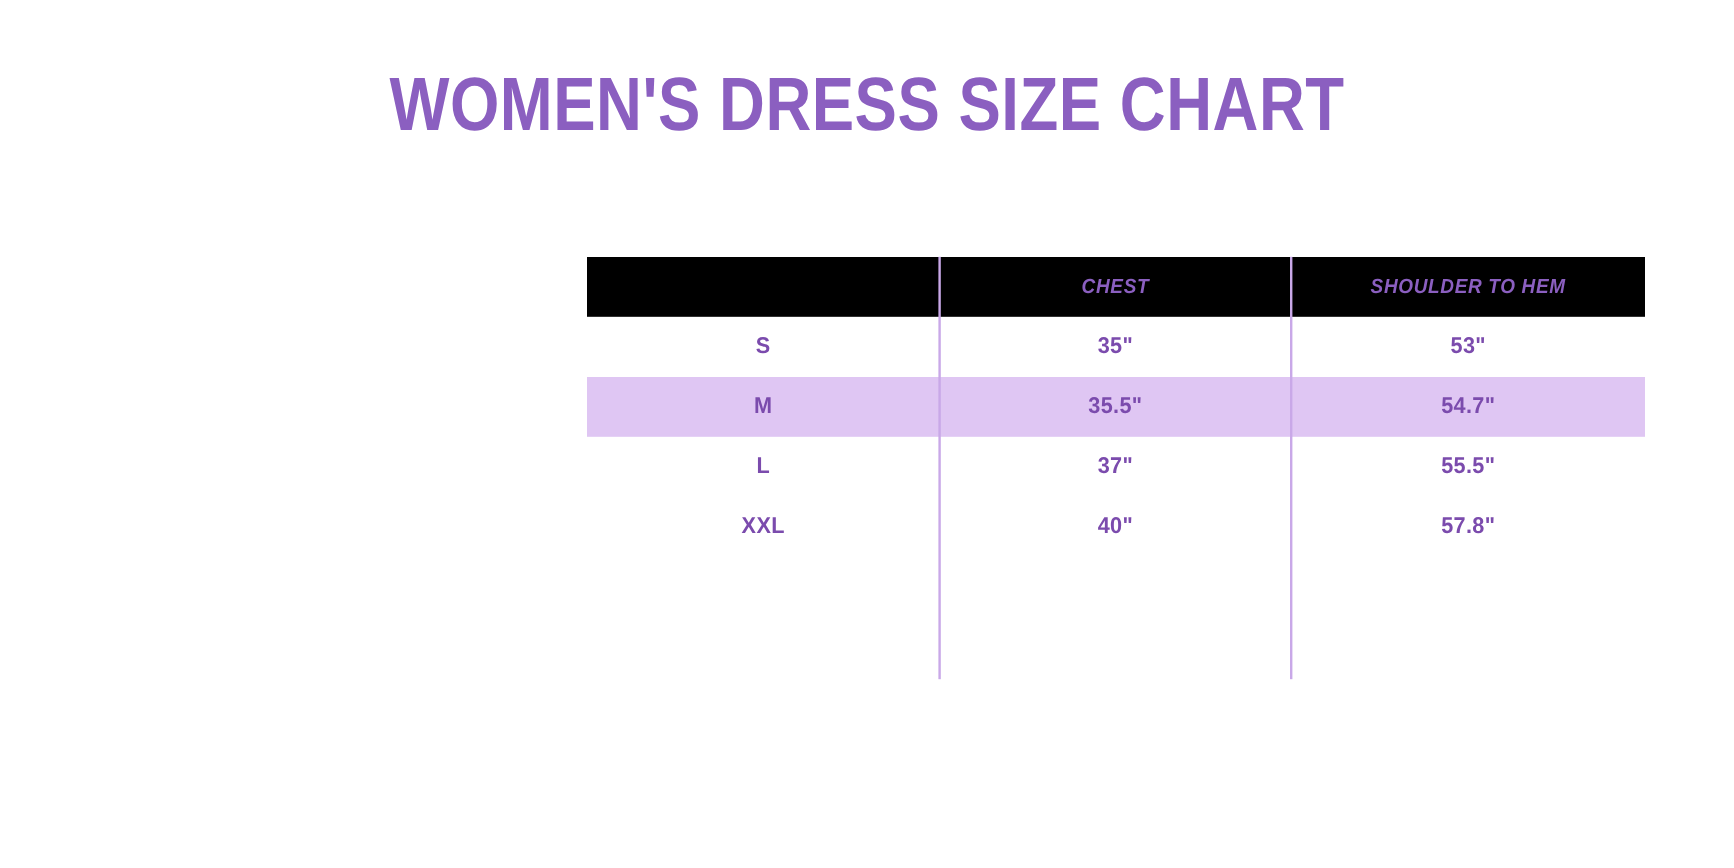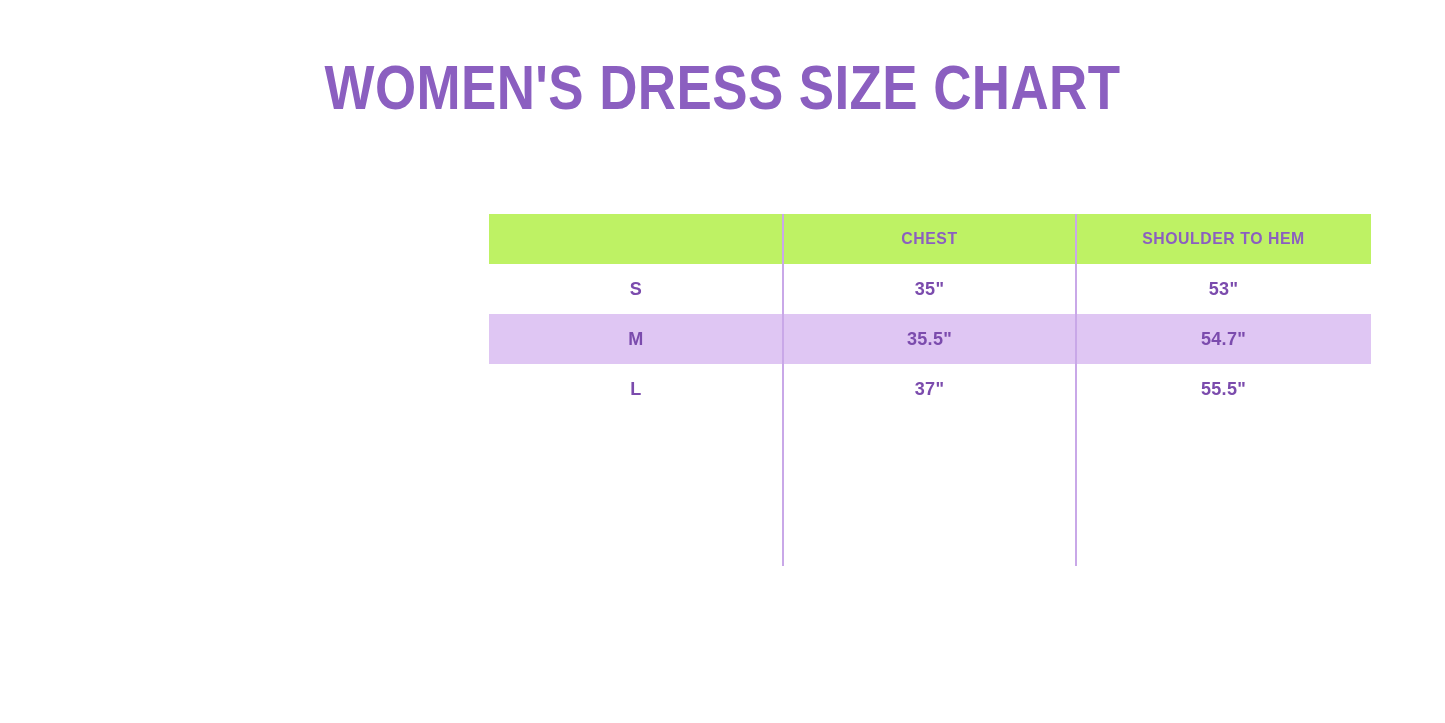--- a/index.html
+++ b/index.html
@@ -64,21 +64,22 @@
   table.size-table td {
     height: 50px;
     padding: 0;
     text-align: center;
     vertical-align: middle;
     border: none;
   }
 
   
   thead tr {
-    background: #bef264;
+    background: #000000;
+    font-style: italic;
   }
   thead th {
     height: 49px;
     color: #8B5FC0;
     font-size: 17px;
     font-weight: bold;
     letter-spacing: 0.6px;
     transform: scaleX(0.93);
   }
 
@@ -146,20 +147,25 @@
           <td>54.7"</td>
         </tr>
 
         <tr class="row-light">
           <td class="cell-size">L</td>
           <td>37"</td>
           <td>55.5"</td>
         </tr>
 
 
+        <tr class="row-light">
+          <td class="cell-size">XXL</td>
+          <td>40"</td>
+          <td>57.8"</td>
+        </tr>
 
 
       </tbody>
     </table>
 
     <div class="divider d1"></div>
     <div class="divider d2"></div>
 
   </div>
 

